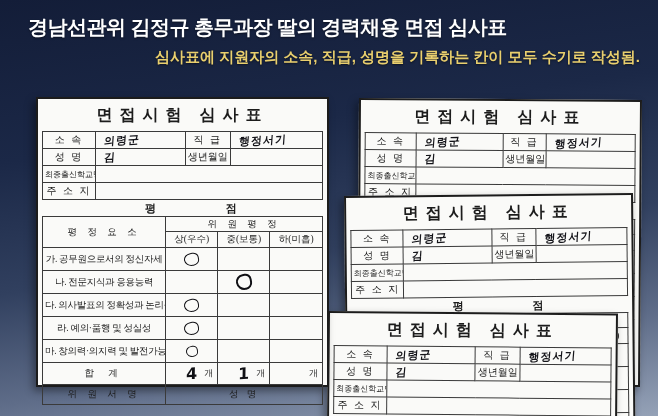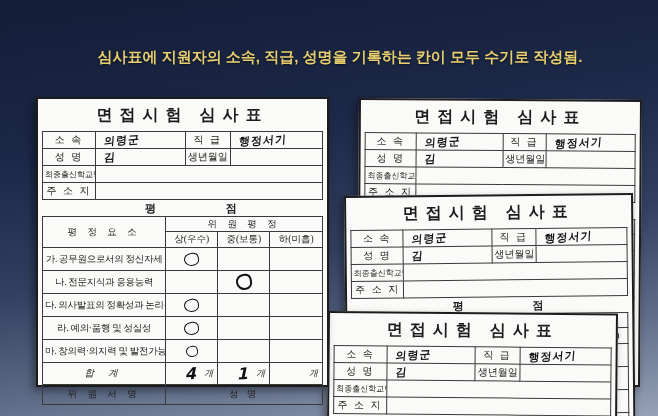--- a/index.html
+++ b/index.html
@@ -7,21 +7,21 @@
     position:relative;width:658px;height:416px;overflow:hidden;
     background:linear-gradient(172deg,#131d38 0%,#1b2847 32%,#31405f 58%,#5f6d89 80%,#95a2b7 100%);
     font-family:"Liberation Sans",sans-serif;
   }
   .main-title{
     position:absolute;left:28px;top:14px;
     color:#fff;font-size:20px;font-weight:bold;letter-spacing:-0.5px;
     text-shadow:0 1px 2px rgba(0,0,0,.5);
   }
   .subtitle{
-    position:absolute;left:40px;top:46px;width:600px;text-align:center;
+    position:absolute;left:40px;top:46px;width:600px;text-align:right;
     color:#e9cf6e;font-size:15px;font-weight:bold;line-height:21px;
     text-shadow:0 1px 2px rgba(0,0,0,.5);
   }
   
   .paper{
     position:absolute;background:#fafaf8;border:2px solid #1c1c1c;
     box-shadow:-3px 4px 8px rgba(0,0,0,.40);
     color:#1c1c1c;font-family:"Liberation Serif",serif;
     box-sizing:border-box;
   }
@@ -43,21 +43,21 @@
   .score-band .p-left{left:37%;}
   .score-band .p-right{left:65%;}
   .rating-table{border:1.5px solid #222;}
   .rating-table td{
     border:1px solid #3a3a3a;font-size:9.5px;text-align:center;
     padding:0 2px;overflow:hidden;white-space:nowrap;position:relative;
   }
   .rt-head{height:14px;letter-spacing:4px;}
   .rt-sub{height:15px;font-size:9px;}
   .rt-crit{height:22px;text-align:left;padding-left:5px;font-size:8.5px;letter-spacing:-0.3px;}
-  .rt-total{height:21px;font-style:italic;}
+  .rt-total{height:21px;}
   .rt-sign{height:19px;letter-spacing:4px;}
   .sign-name{text-align:left;padding-left:10px;letter-spacing:3px;}
   
   .hand{
     display:inline-block;font-family:"DejaVu Sans",sans-serif;font-weight:bold;
     font-size:11px;color:#15151a;transform:rotate(-3deg) skewX(-7deg);letter-spacing:1px;
   }
   .circle{
     display:inline-block;width:13px;height:11px;border:1.7px solid #101014;
     border-radius:55% 45% 50% 60%;transform:rotate(-10deg);vertical-align:middle;
@@ -72,20 +72,21 @@
   #sheet-main{left:36px;top:97px;width:293px;height:290px;z-index:4;}
   #sheet-a{left:358px;top:99px;width:283px;height:287px;z-index:1;transform:rotate(0.4deg);}
   #sheet-b{left:344px;top:196px;width:289px;height:292px;z-index:2;transform:rotate(-0.6deg);transform-origin:top left;}
   #sheet-c{left:328px;top:311px;width:290px;height:292px;z-index:3;transform:rotate(0.5deg);transform-origin:top left;}
 </style>
 </head>
 <body>
 
 <div class="stage">
 
+  <div class="main-title">경남선관위 김정규 총무과장 딸의 경력채용 면접 심사표</div>
   <div class="subtitle">
     <div>심사표에 지원자의 소속, 직급, 성명을 기록하는 칸이 모두 수기로 작성됨.</div>
   </div>
 
   <div class="paper" id="sheet-main">
     <div class="sheet-title">면접시험 심사표</div>
     <table class="info-table">
       <colgroup>
           <col style="width:19%">
           <col style="width:32%">

